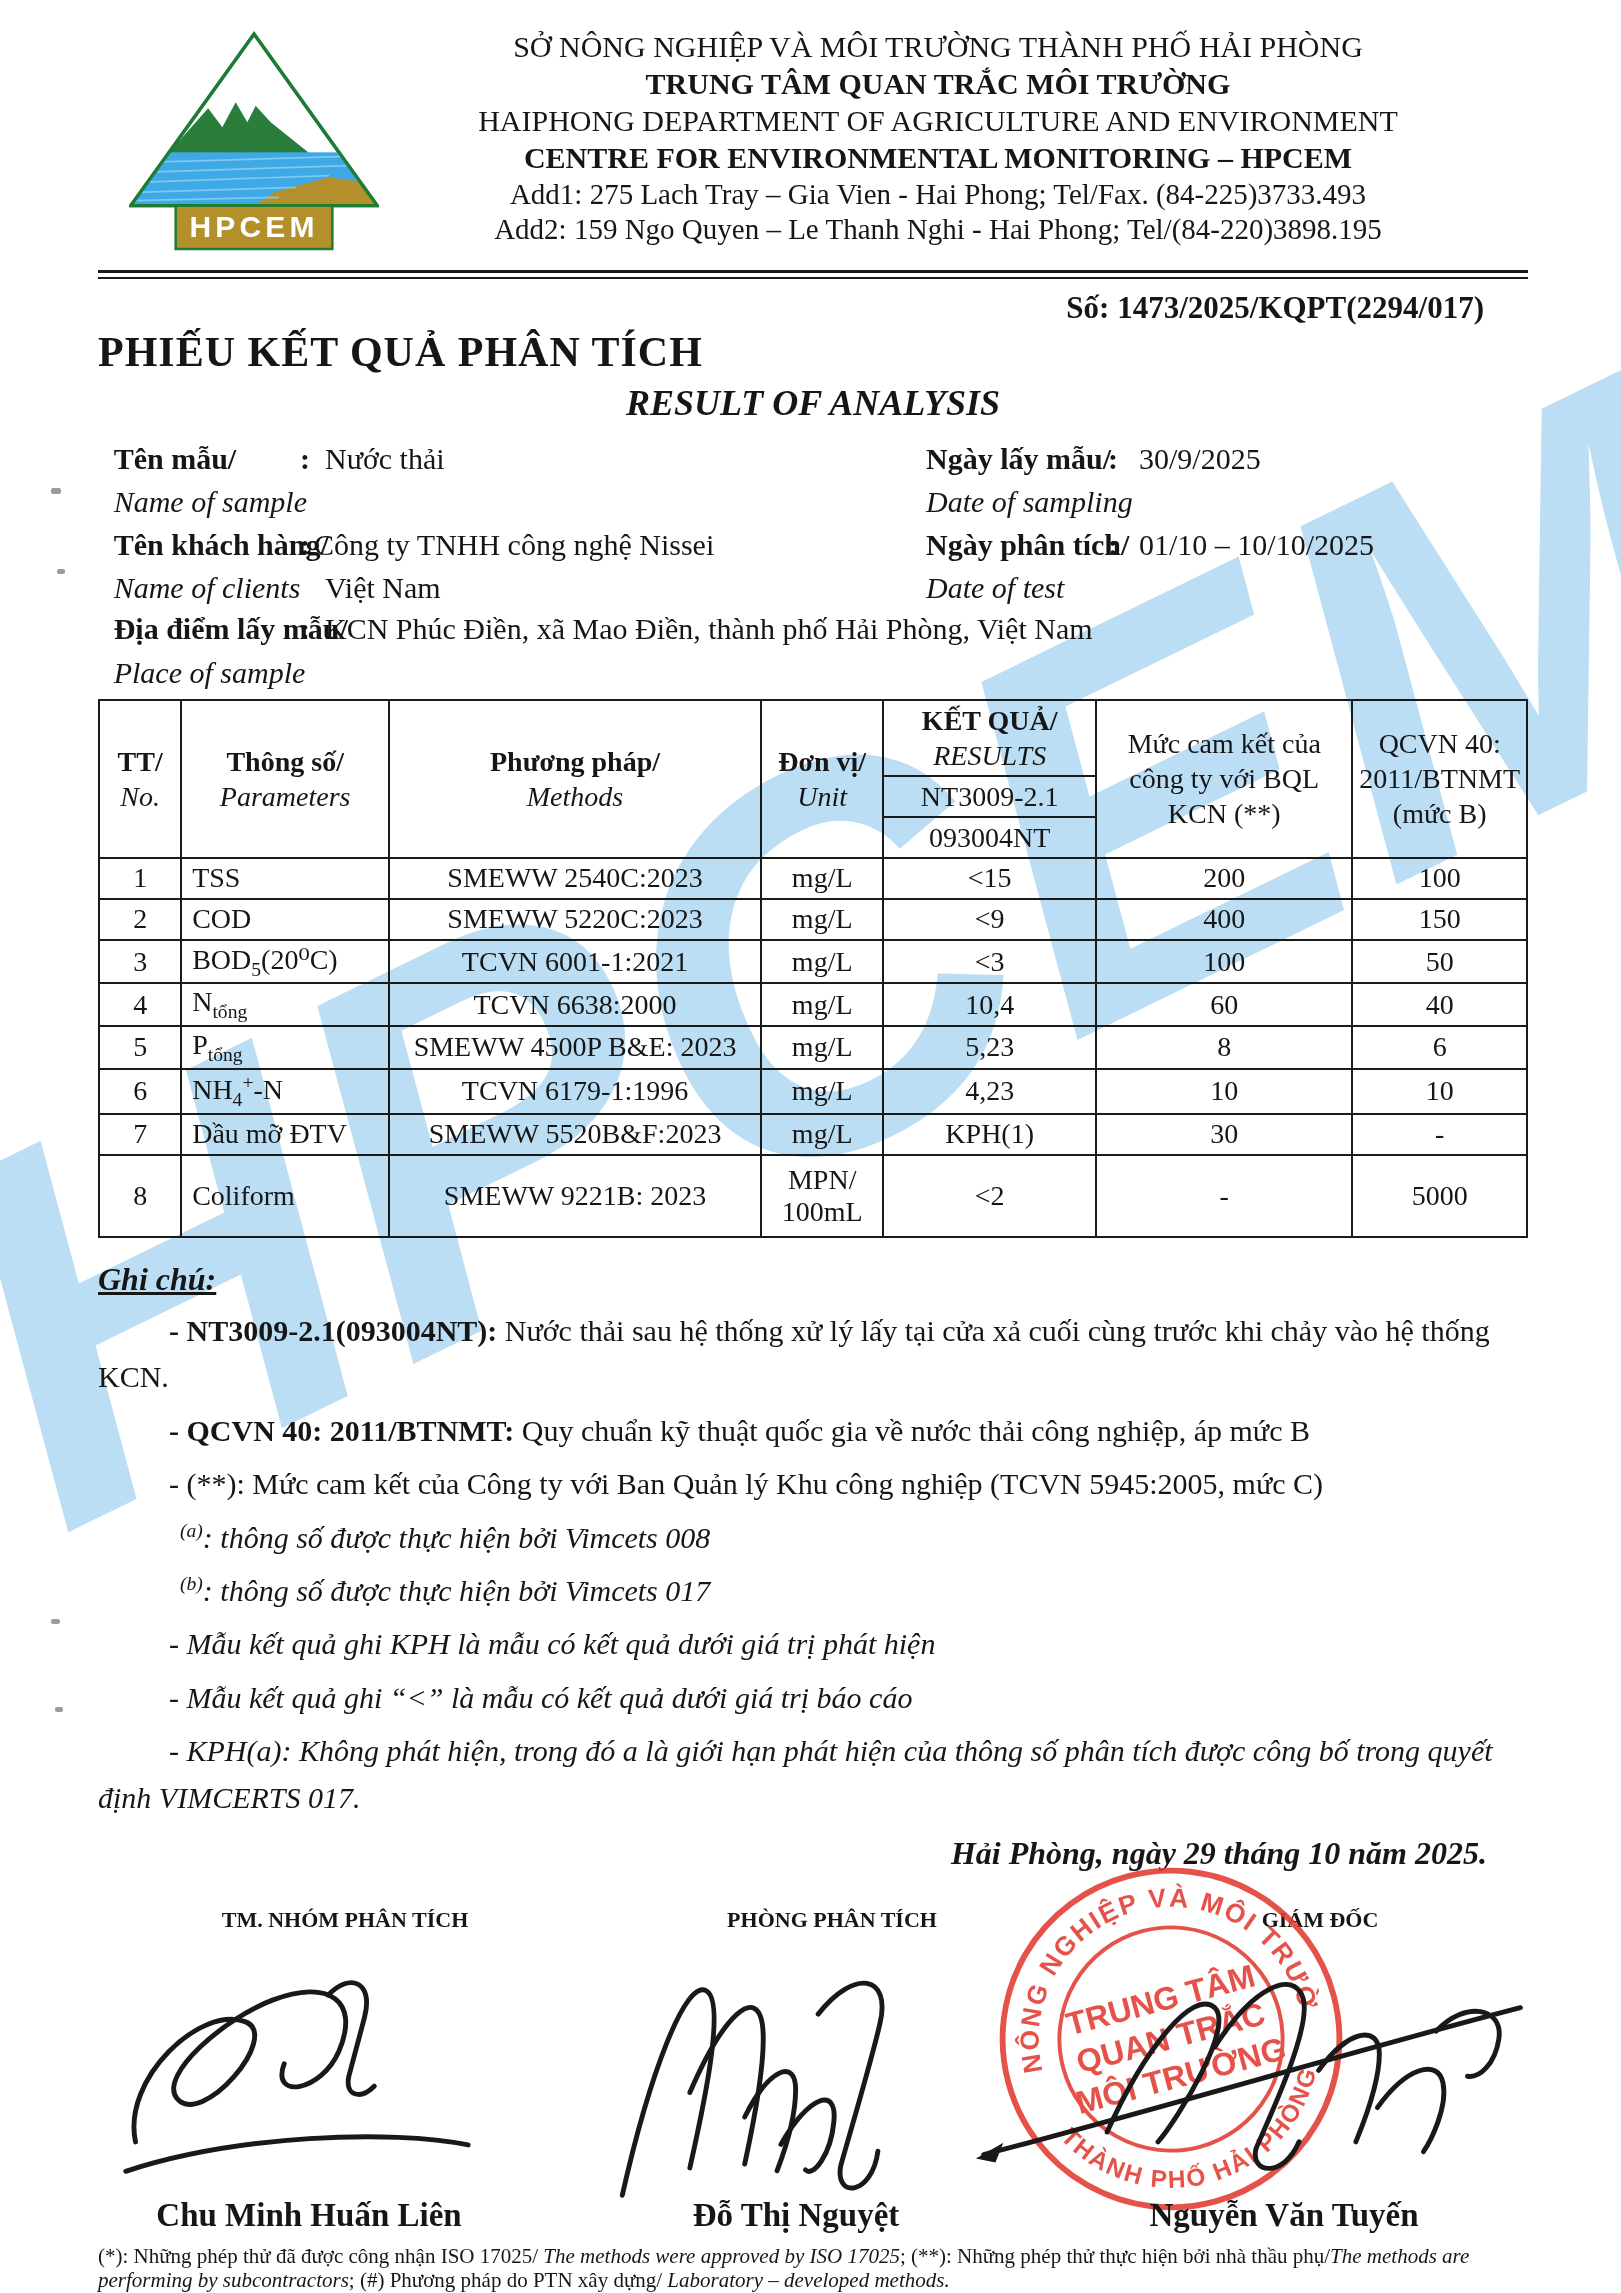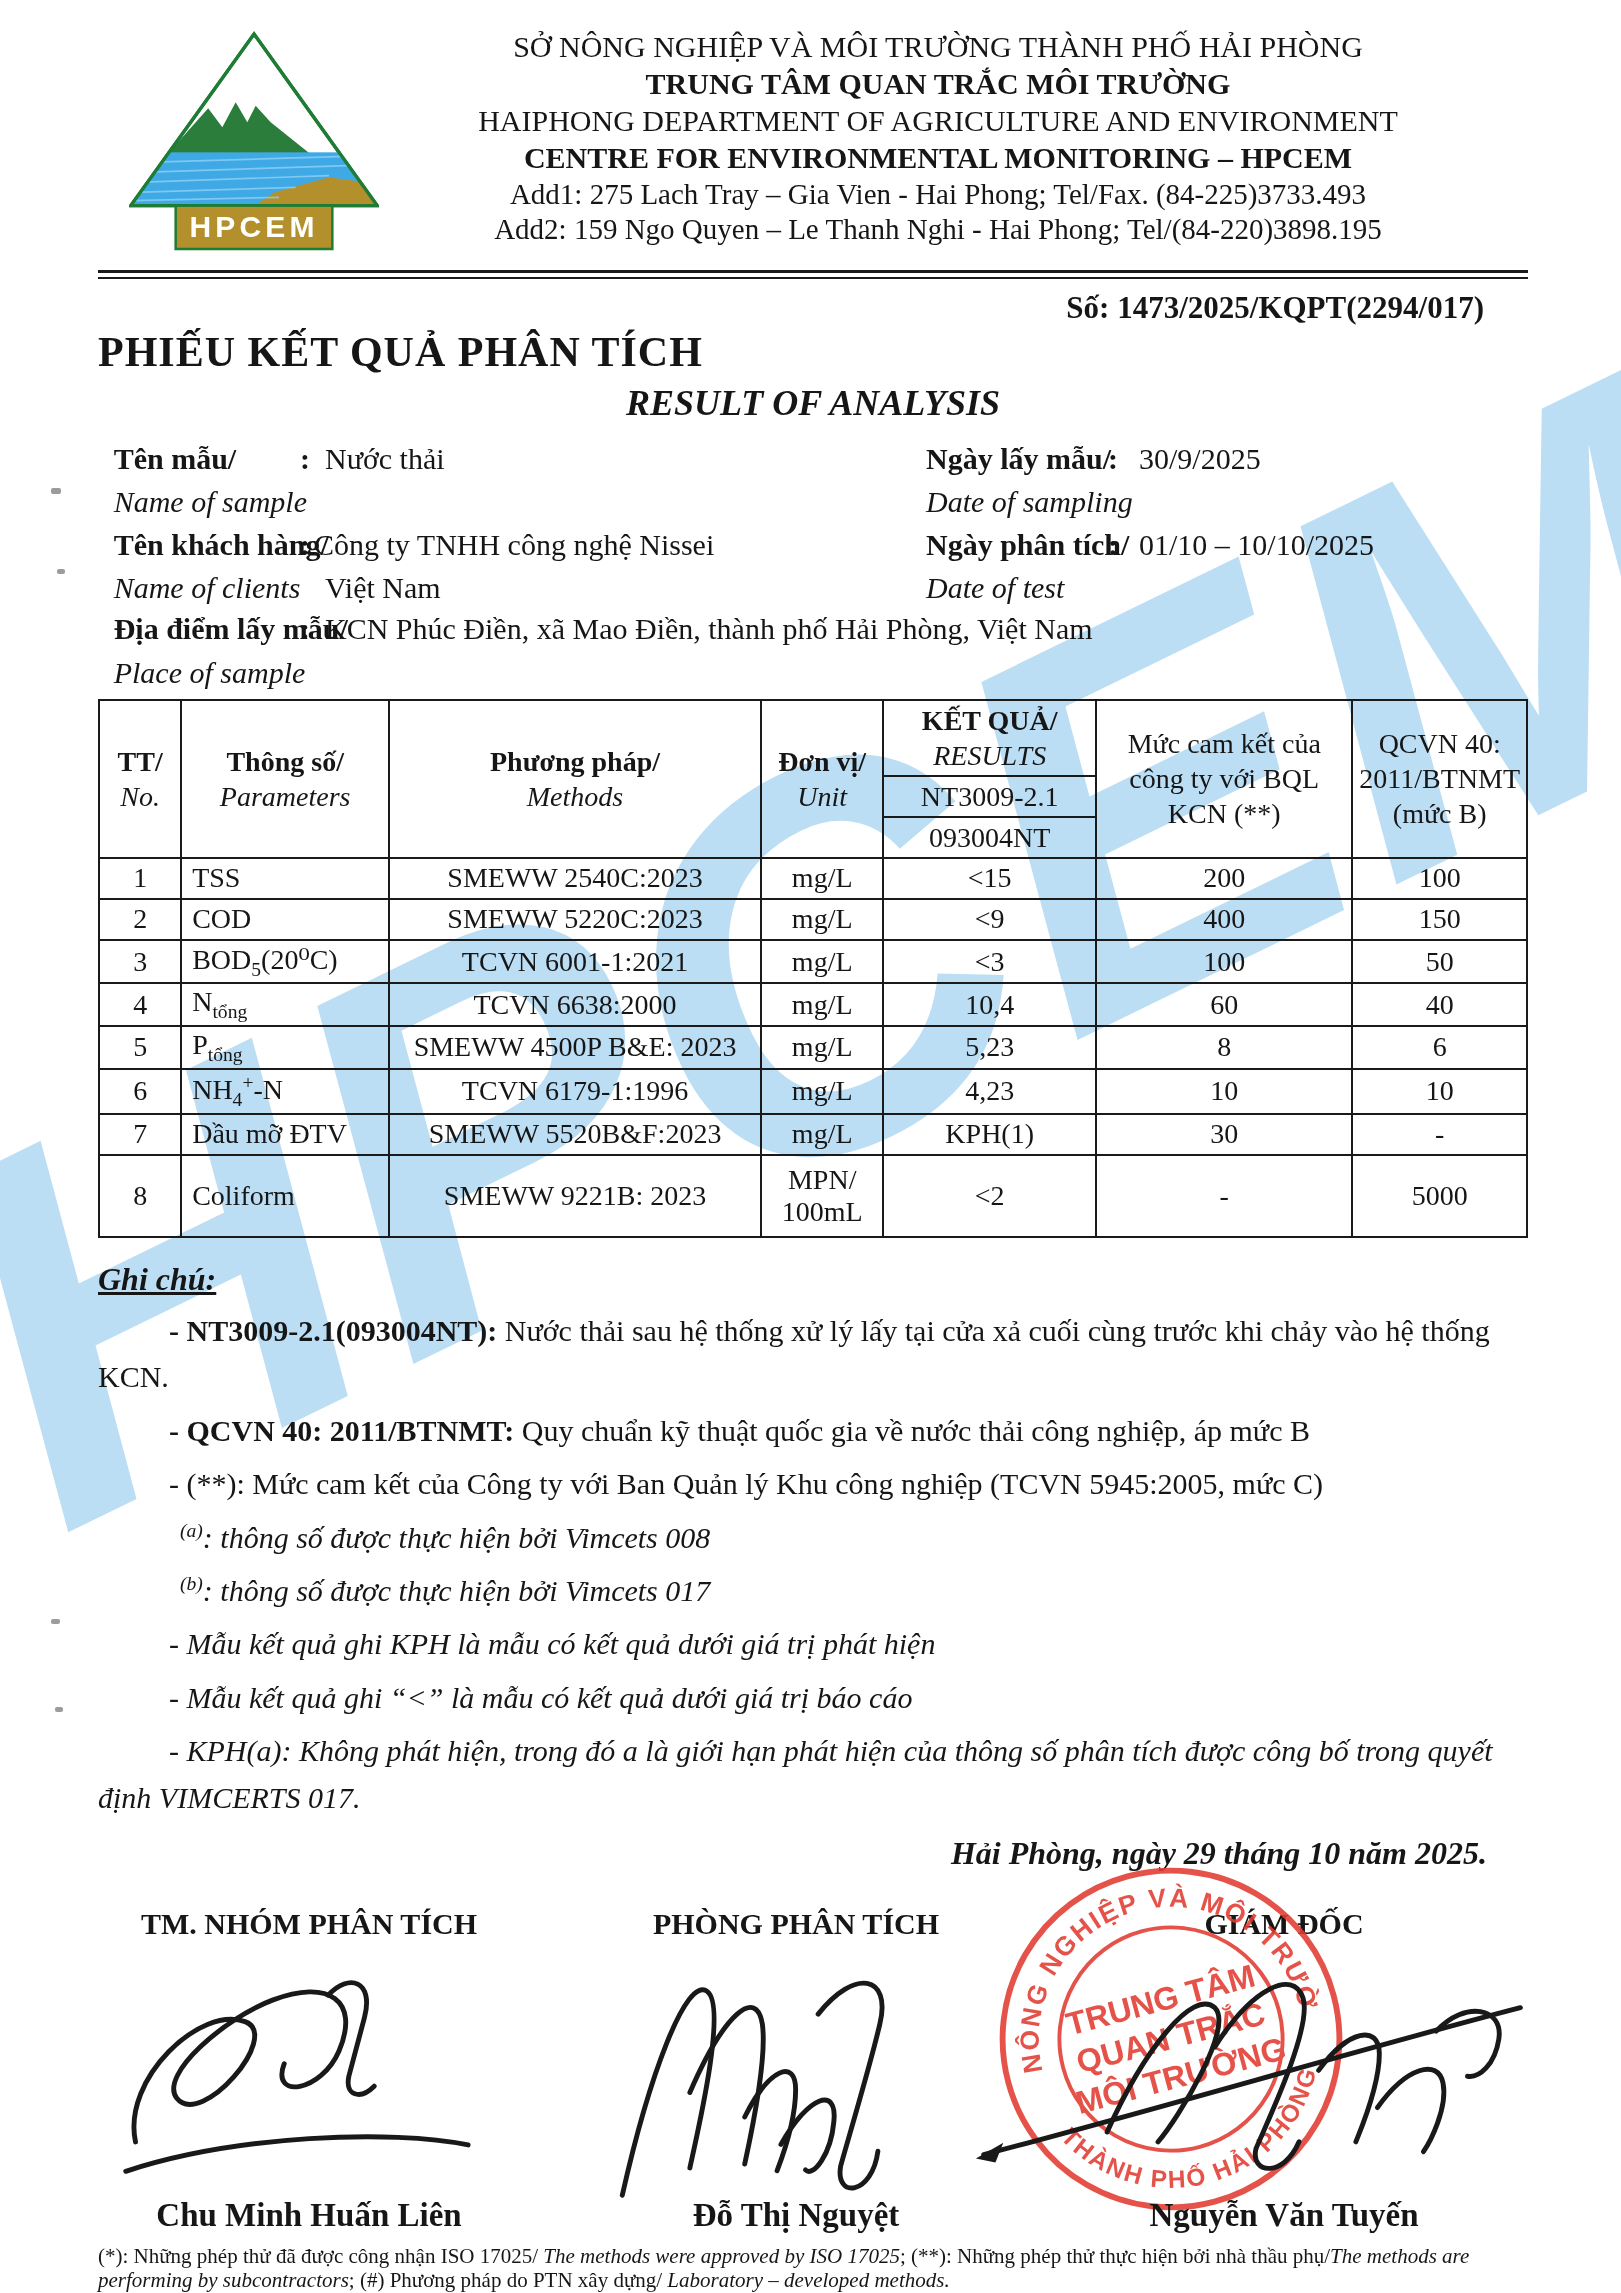--- a/index.html
+++ b/index.html
@@ -77,21 +77,21 @@
   .notes { margin-top:9.8px; font-size:30px; }
   .notes p { margin:6.9px 0; line-height:1.55; text-indent:71px; }
   .notes p.noind { text-indent:82px; }
   .notes .it { font-style:italic; }
   .notes sup { font-size:19.6px; font-style:italic; }
 
   .place-date { margin-top:13.7px; text-align:right; padding-right:41px; font-size:32px; font-weight:bold; font-style:italic; }
 
   
   .sig-area { position:relative; height:333px; margin-top:35px; }
-  .sig-title { position:absolute; top:0; transform:translateX(-50%); font-size:30px; font-weight:bold; white-space:nowrap; }
+  .sig-title { position:absolute; top:0; transform:translateX(-50%); font-size:22px; font-weight:bold; white-space:nowrap;margin-left:36px; }
   .sig-name  { position:absolute; top:290px; transform:translateX(-50%); font-size:33px; font-weight:bold; white-space:nowrap; }
   .sig-svg { position:absolute; }
   .stamp {
     position:absolute; left:887px; top:-54px; width:372px; height:372px;
     transform:rotate(-15deg); opacity:.88;
   }
 
   
   .footnote { margin-top:3.9px; font-size:21px; line-height:1.18; }
   .footnote .it { font-style:italic; }

